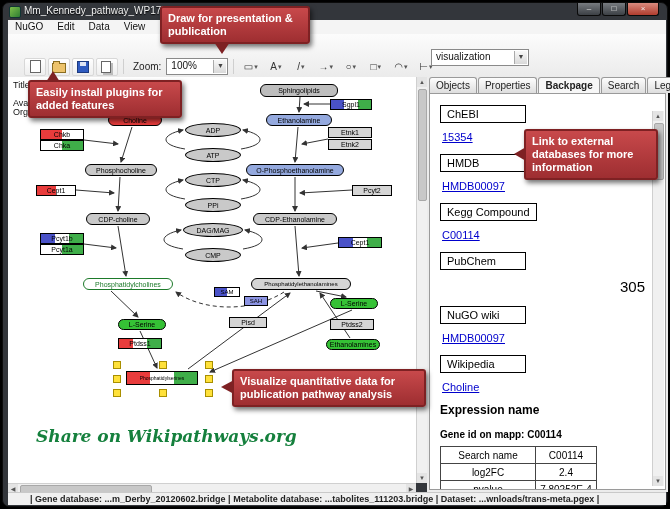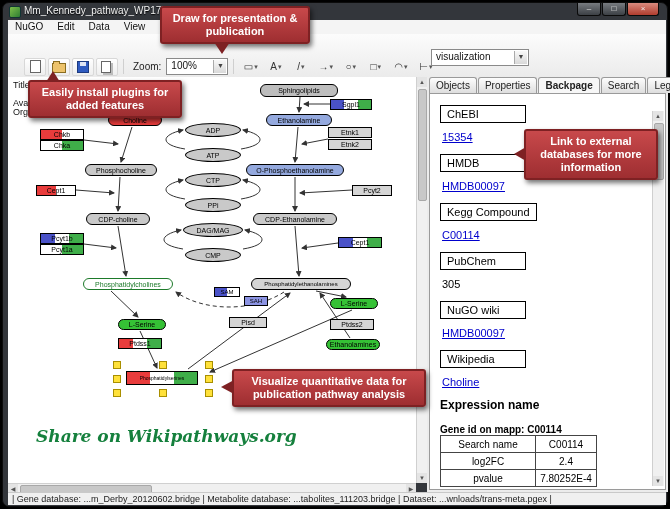--- a/index.html
+++ b/index.html
@@ -65,35 +65,35 @@
   .tabs{position:absolute;left:2px;top:0;right:2px;height:16px;display:flex;gap:1px;}
   .tab{border:1px solid #9a9a9a;border-bottom:none;border-radius:3px 3px 0 0;font-size:10px;color:#222;
        padding:2px 6px 0 6px;background:linear-gradient(#fdfdfd,#dedede);white-space:nowrap;}
   .tab.active{background:#f7f7f7;font-weight:bold;}
   .panel-content{position:absolute;left:2px;top:16px;right:2px;bottom:2px;background:#fff;
                  border:1px solid #9a9a9a;overflow:hidden;padding:10px 20px 6px 10px;box-sizing:border-box;}
   .bp-section{margin-bottom:10px;}
   .bp-header{display:inline-block;min-width:72px;border:1px solid #000;background:#fff;
              font-size:11px;color:#000;padding:2px 6px;margin-bottom:8px;}
   .bp-link{font-size:11px;color:#0000cc;text-decoration:underline;margin-left:2px;}
-  .bp-value{font-size:11px;color:#000;margin-left:2px;}
+  .bp-value{font-size:15px;color:#000;margin-left:2px;text-align:right;}
   .exp-title{font-size:12px;font-weight:bold;color:#000;margin:4px 0 12px 0;}
-  .geneid{font-size:10px;font-weight:bold;color:#000;}
+  .geneid{font-size:10px;font-weight:bold;color:#000;margin-bottom:6px;}
   table.expr{border-collapse:collapse;}
   table.expr td{border:1px solid #444;font-size:10px;color:#000;text-align:center;height:14px;background:#fff;}
   table.expr td:first-child{width:92px;}
   table.expr td:last-child{width:58px;}
   .panel-scroll{position:absolute;right:1px;top:17px;bottom:3px;width:11px;background:#f0f0f0;border-left:1px solid #cfcfcf;}
   
   .statusbar{position:absolute;left:5px;top:489px;width:658px;height:13px;background:#f0f0f0;
-             border-top:1px solid #c9c9c9;font-size:9px;color:#222;line-height:13px;padding-left:4px;
-             white-space:nowrap;overflow:hidden;box-sizing:border-box;}
+             border-top:1px solid #c9c9c9;font-size:9px;color:#222;line-height:13px;padding-left:22px;
+             white-space:nowrap;overflow:hidden;box-sizing:border-box;font-weight:bold;}
   
   .callout{position:absolute;background:linear-gradient(#c8494b,#9e2e31);border:2px solid #7e2123;
-           color:#fff;font-weight:bold;font-size:11px;text-align:center;padding:4px 6px;
+           color:#fff;font-weight:bold;font-size:11px;padding:4px 6px;
            border-radius:3px;box-shadow:2px 3px 5px rgba(0,0,0,.55);z-index:60;line-height:13px;}
   .callout::after{content:"";position:absolute;width:0;height:0;}
   .co-top{left:160px;top:6px;width:134px;}
   .co-top::after{bottom:-12px;left:52px;border-left:8px solid transparent;border-right:8px solid transparent;border-top:12px solid #7e2123;}
   .co-left{left:28px;top:80px;width:138px;}
   .co-left::after{top:-11px;left:16px;border-left:7px solid transparent;border-right:7px solid transparent;border-bottom:11px solid #7e2123;}
   .co-right{left:524px;top:129px;width:118px;}
   .co-right::after{left:-12px;top:16px;border-top:7px solid transparent;border-bottom:7px solid transparent;border-right:12px solid #7e2123;}
   .co-middle{left:232px;top:369px;width:178px;}
   .co-middle::after{left:-13px;top:9px;border-top:7px solid transparent;border-bottom:7px solid transparent;border-right:13px solid #7e2123;}

